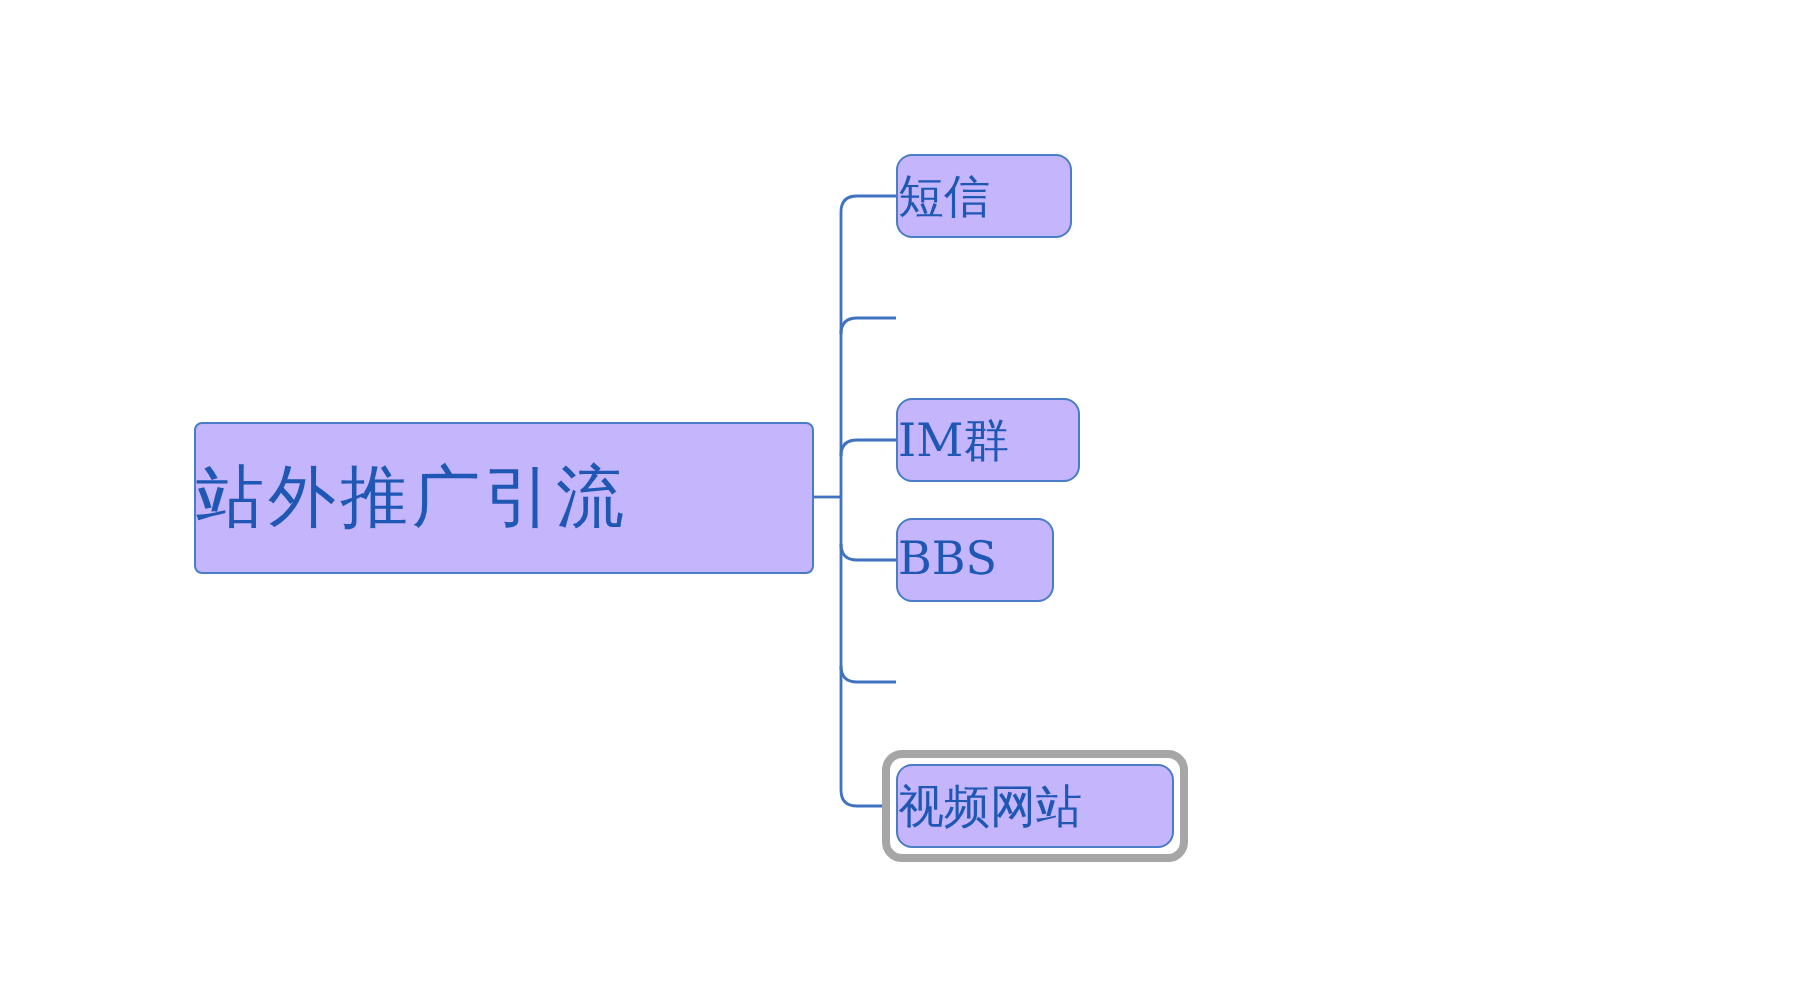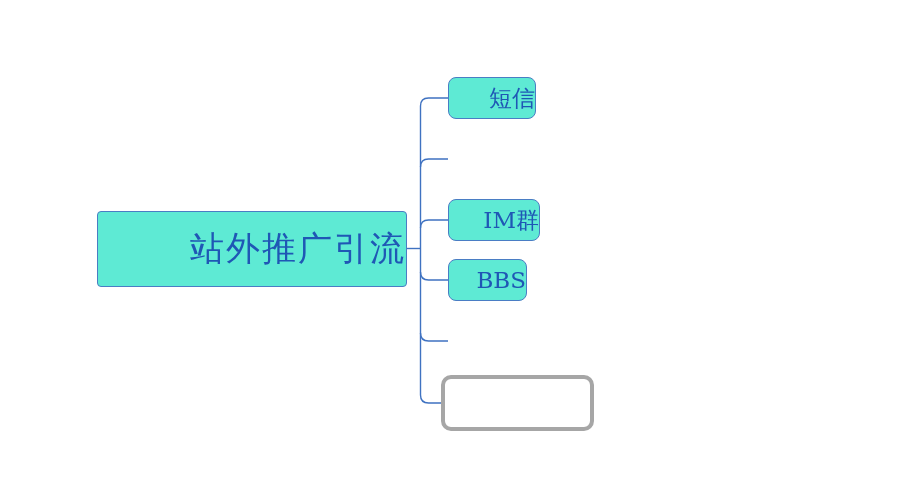--- a/index.html
+++ b/index.html
@@ -26,24 +26,24 @@
   .connectors path {
     fill: none;
     stroke: var(--connector, #3f72c1);
     stroke-width: 1.4;
   }
   .node {
     position: absolute;
     box-sizing: border-box;
     border: 1.5px solid var(--node-border, #4a7dc4);
     color: var(--node-text, #1f57b5);
-    background: #5eead4;
+    background: #c4b5fd;
     display: flex;
     align-items: center;
-    justify-content: flex-end;
+    justify-content: flex-start;
     white-space: nowrap;
     cursor: default;
   }
   .root-node {
     left: 97px;
     top: 211px;
     width: 310px;
     height: 76px;
     border-radius: 4px;
     font-size: 34px;
@@ -101,16 +101,19 @@
 
   <div class="node child-node child-4">
     <span>BBS</span>
   </div>
 
   <div class="node child-node child-3">
     <span>IM群</span>
   </div>
 
 
+  <div class="node child-node child-6">
+    <span>视频网站</span>
+  </div>
 
   <div class="selection-outline"></div>
 
 </div>
 
 </body></html>

